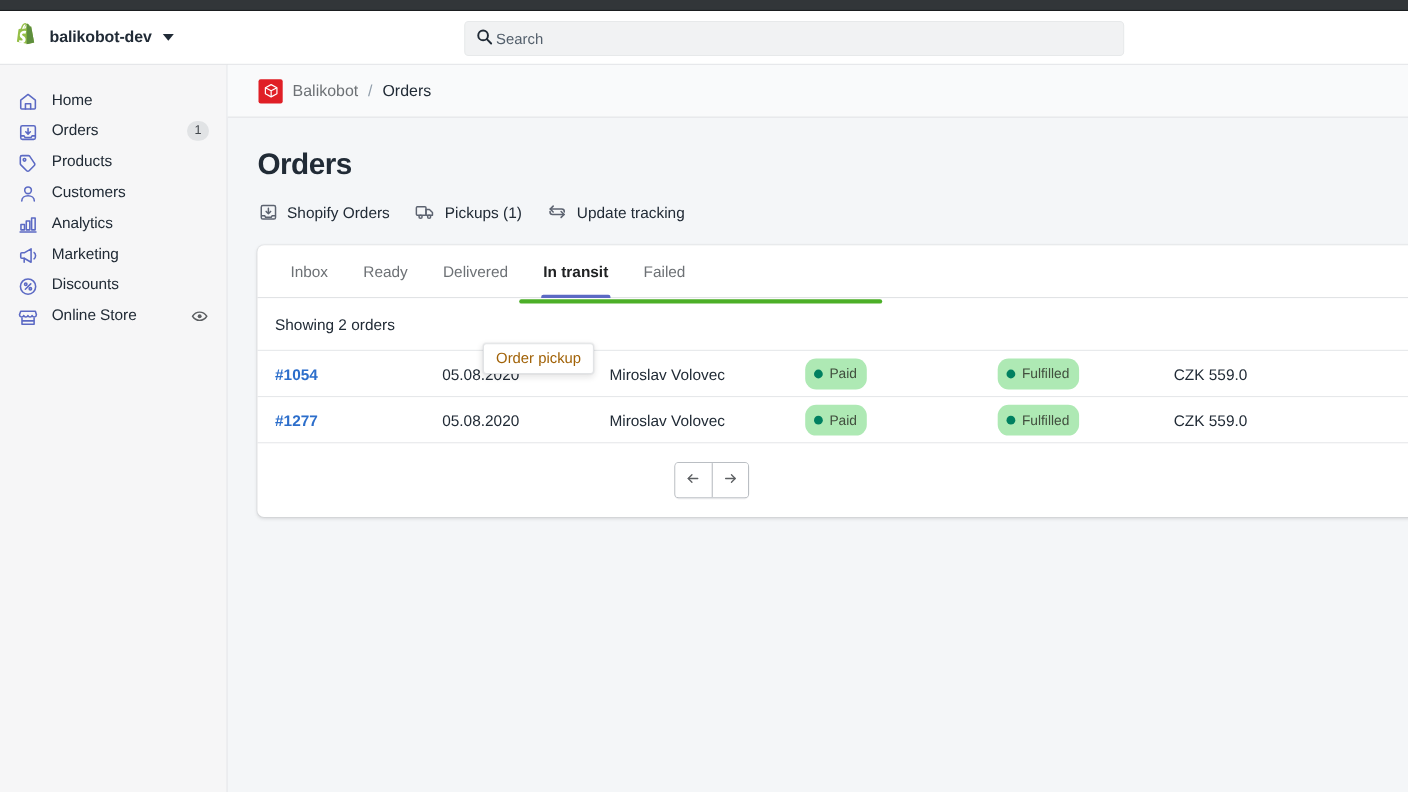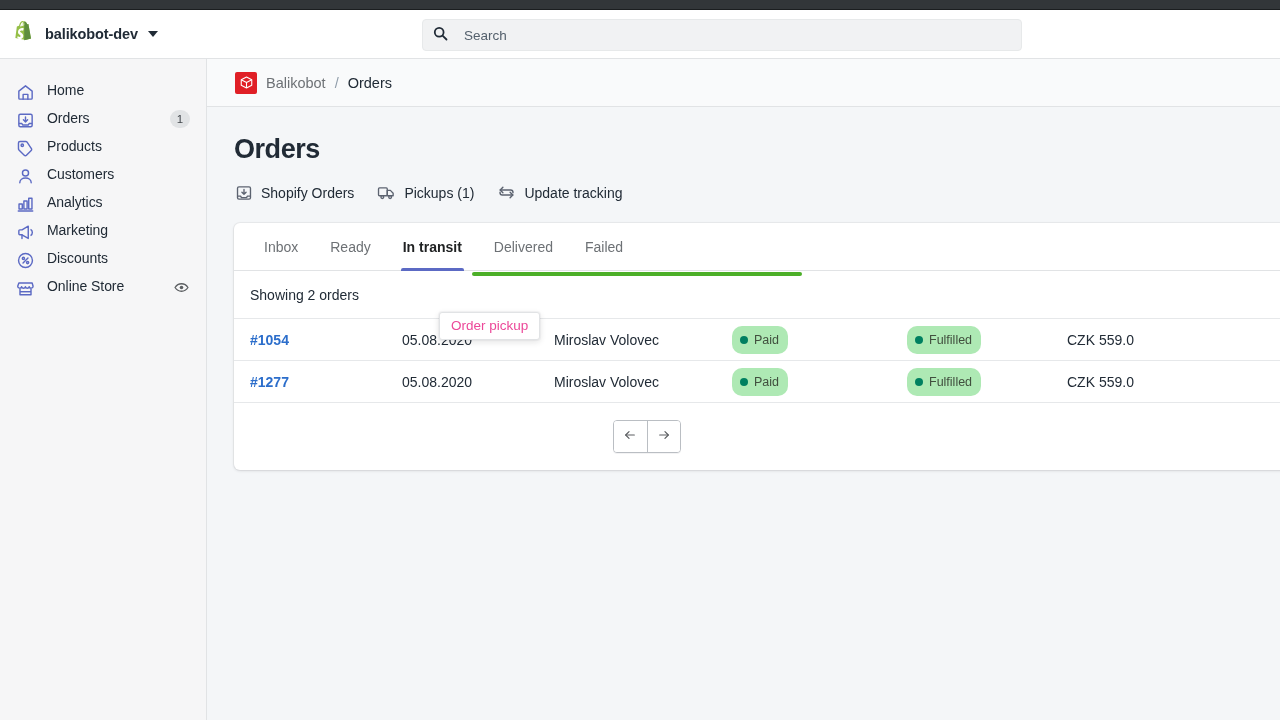--- a/index.html
+++ b/index.html
@@ -72,21 +72,21 @@
   .search-wrap {
     position: absolute;
     left: 422px; top: 9px;
     width: 600px; height: 32px;
     background: #f1f2f3;
     border: 1px solid #e7e9ea;
     border-radius: 4px;
     display: flex;
     align-items: center;
     padding: 0 10px;
-    gap: 16px;
+    gap: 3px;
     cursor: text;
   }
 
   .search-input {
     border: none;
     background: transparent;
     outline: none;
     font-family: "Liberation Sans", sans-serif;
     font-size: 13.5px;
     color: #454f5b;
@@ -391,21 +391,21 @@
   .tooltip {
     position: absolute;
     left: 439px;
     top: 312px;
     background: #ffffff;
     border: 1px solid #e1e3e5;
     border-radius: 3px;
     box-shadow: 0 2px 6px rgba(23,24,24,.12), 0 0 0 1px rgba(63,63,68,.04);
     padding: 5px 11px 6px 11px;
     font-size: 13.5px;
-    color: #ec4899;
+    color: #a16207;
     z-index: 30;
     white-space: nowrap;
   }
 </style>
 </head>
 <body>
 
 <div class="browser-chrome"></div>
 
 <div class="topbar">
@@ -589,25 +589,25 @@
 
     <div class="card">
 
       <div class="tabs">
         <div class="tab">
           <span>Inbox</span>
         </div>
         <div class="tab">
           <span>Ready</span>
         </div>
+        <div class="tab">
+          <span>Delivered</span>
+        </div>
         <div class="tab active">
           <span>In transit</span>
-        </div>
-        <div class="tab">
-          <span>Delivered</span>
         </div>
         <div class="tab">
           <span>Failed</span>
         </div>
       </div>
 
       <div class="progress-track">
         <div class="progress-fill"></div>
       </div>
 

